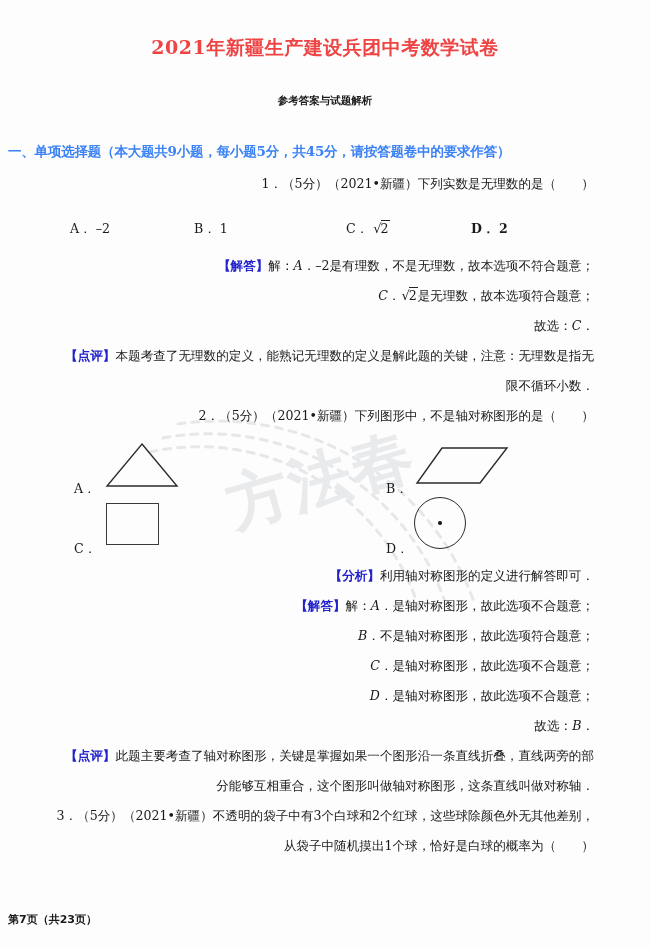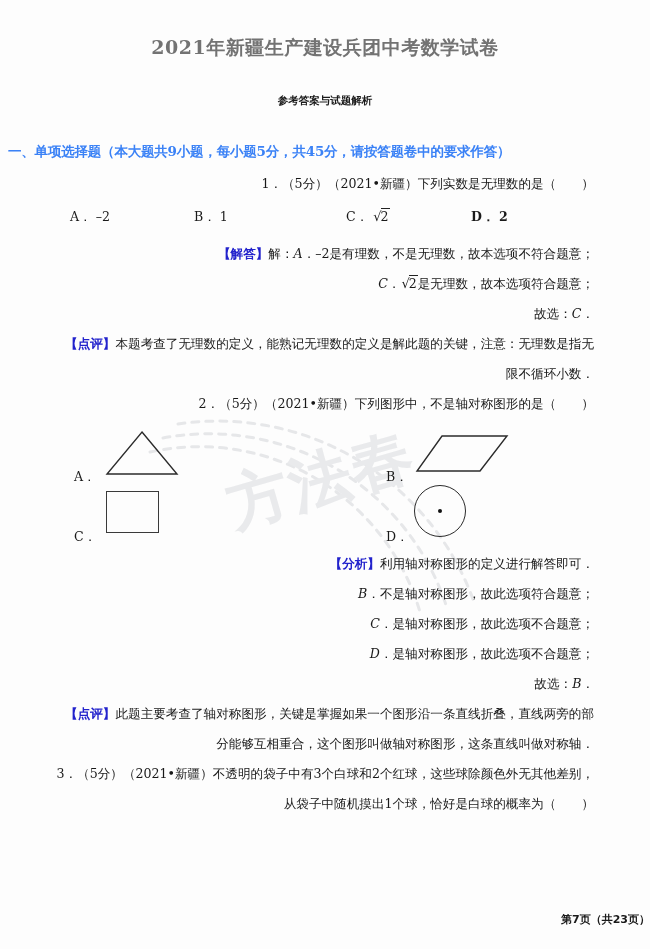--- a/index.html
+++ b/index.html
@@ -47,21 +47,21 @@
     padding: 0 56px 0 56px;
   }
   .doc-title {
     text-align: center;
     font-family: "DejaVu Serif", "Liberation Serif", serif;
     font-weight: 700;
     font-size: 19px;
     letter-spacing: 0.5px;
     margin: 0;
     padding-top: 35px;
-    color: #737373;
+    color: #ef4444;
   }
   .doc-subtitle {
     text-align: center;
     font-family: "DejaVu Sans", "Liberation Sans", sans-serif;
     font-weight: 700;
     font-size: 10.5px;
     margin: 16px;
     padding-top: 17px;
     color: #1a1a1a;
   }
@@ -98,21 +98,21 @@
 
   
   .rad { display: inline-block; position: relative; padding-left: 1px; }
   .rad .sign { font-size: 13px; }
   .rad .rand { border-top: 1px solid #222; padding: 0 1px 0 0; margin-left: -1px; }
 
   
   .opt-row {
     position: relative;
     height: 30px;
-    margin-top: 10px;
+    margin-top: 22px;
     font-size: 12.6px;
   }
   .opt-row > span { position: absolute; top: 0; white-space: nowrap; }
   .o-a { left: 14px; }
   .o-b { left: 138px; }
   .o-c { left: 290px; }
   .o-d { left: 415px; font-weight: bold; }
 
   
   .fig-block {
@@ -142,21 +142,21 @@
     position: absolute; left: 50%; top: 50%;
     width: 4px; height: 4px; margin-left: -2px; margin-top: -2px;
     background: #111; border-radius: 50%;
   }
 
   
   .footer {
     position: absolute;
     left: 8px; right: 0;
     bottom: 22px;
-    text-align: right;
+    text-align: left;
     font-family: "DejaVu Sans", "Liberation Sans", sans-serif;
     font-size: 11px;
     font-weight: 700;
     color: #1a1a1a;
     z-index: 3;
   }
 </style>
 </head>
 <body>
 
@@ -230,20 +230,23 @@
         <span class="fig-label lbl-d">D．</span>
         <div class="fig-shape shape-cir">
           <span class="dot"></span>
         </div>
       </div>
 
       <div class="line">
         <span class="tag">【分析】</span><span>利用轴对称图形的定义进行解答即可．</span>
       </div>
 
+      <div class="line">
+        <span class="tag">【解答】</span><span>解：</span><span class="ital">A</span><span>．是轴对称图形，故此选项不合题意；</span>
+      </div>
 
       <div class="line indent">
         <span class="ital">B</span><span>．不是轴对称图形，故此选项符合题意；</span>
       </div>
 
       <div class="line indent">
         <span class="ital">C</span><span>．是轴对称图形，故此选项不合题意；</span>
       </div>
 
       <div class="line indent">

